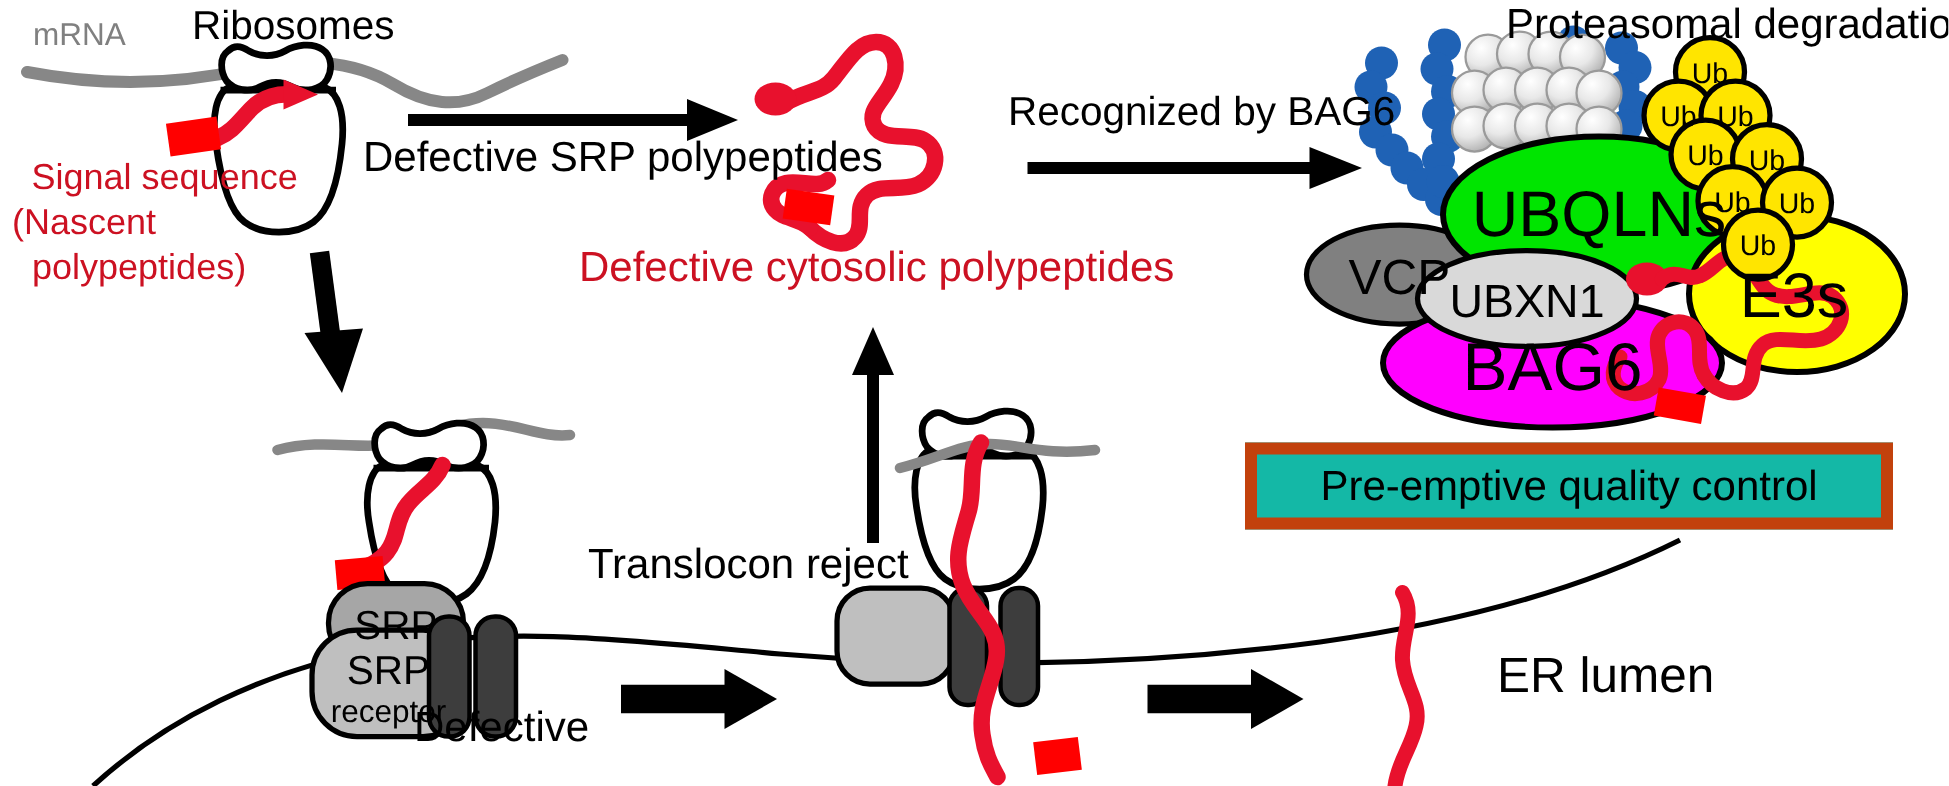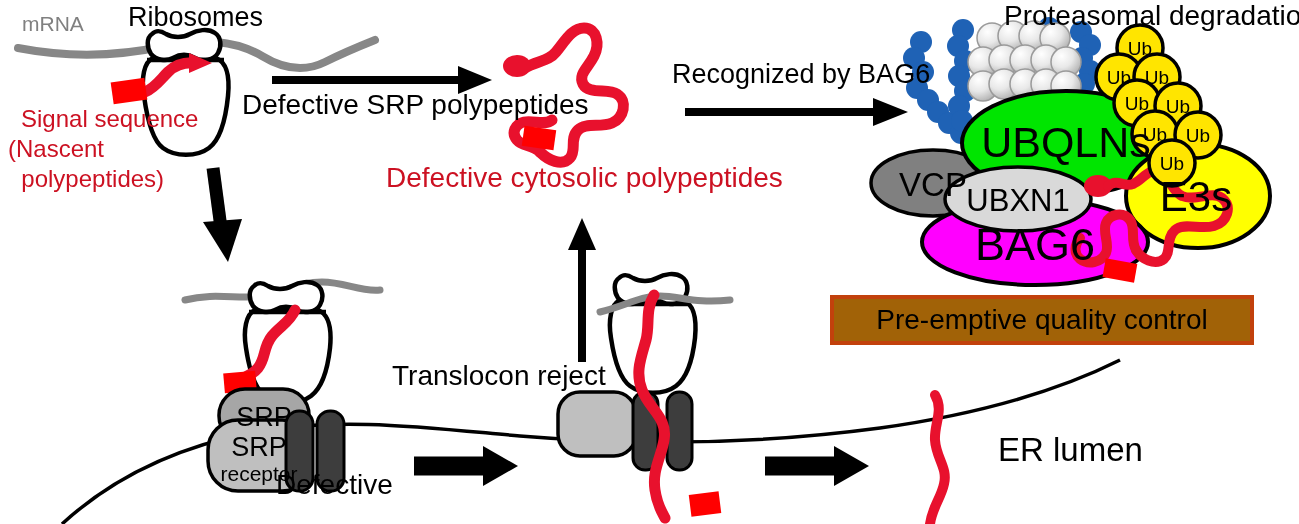--- a/index.html
+++ b/index.html
@@ -26,22 +26,22 @@
     position: absolute;
     white-space: pre;
     font-family: "Liberation Sans", sans-serif;
     color: #000000;
     line-height: 1.12;
   }
   .lbl-red { color: #cc1122; }
   .lbl-gray { color: #808080; }
   .boxlabel {
     position: absolute;
-    border: 4px solid #c2410c;
-    background: #a16207;
+    border: 8px solid #c2410c;
+    background: #14b8a6;
     display: flex;
     align-items: center;
     justify-content: center;
     font-family: "Liberation Sans", sans-serif;
     color: #000;
   }
   .svgtext {
     font-family: "Liberation Sans", sans-serif;
     fill: #000000;
   }

